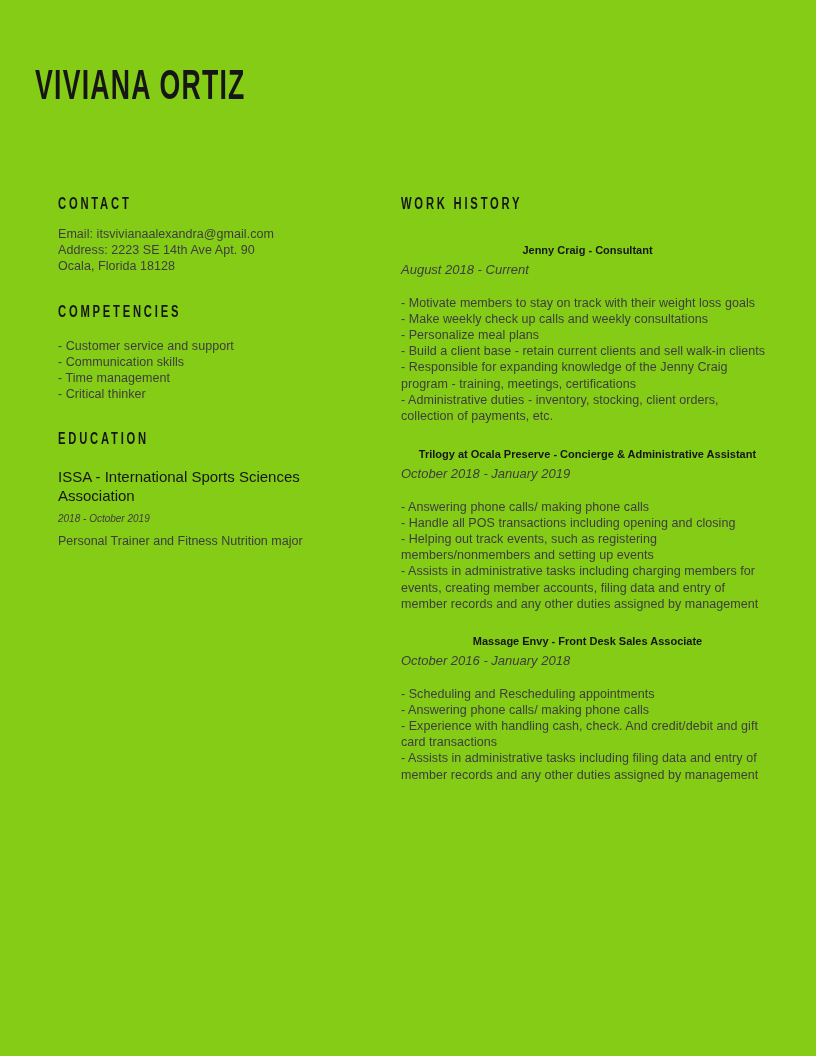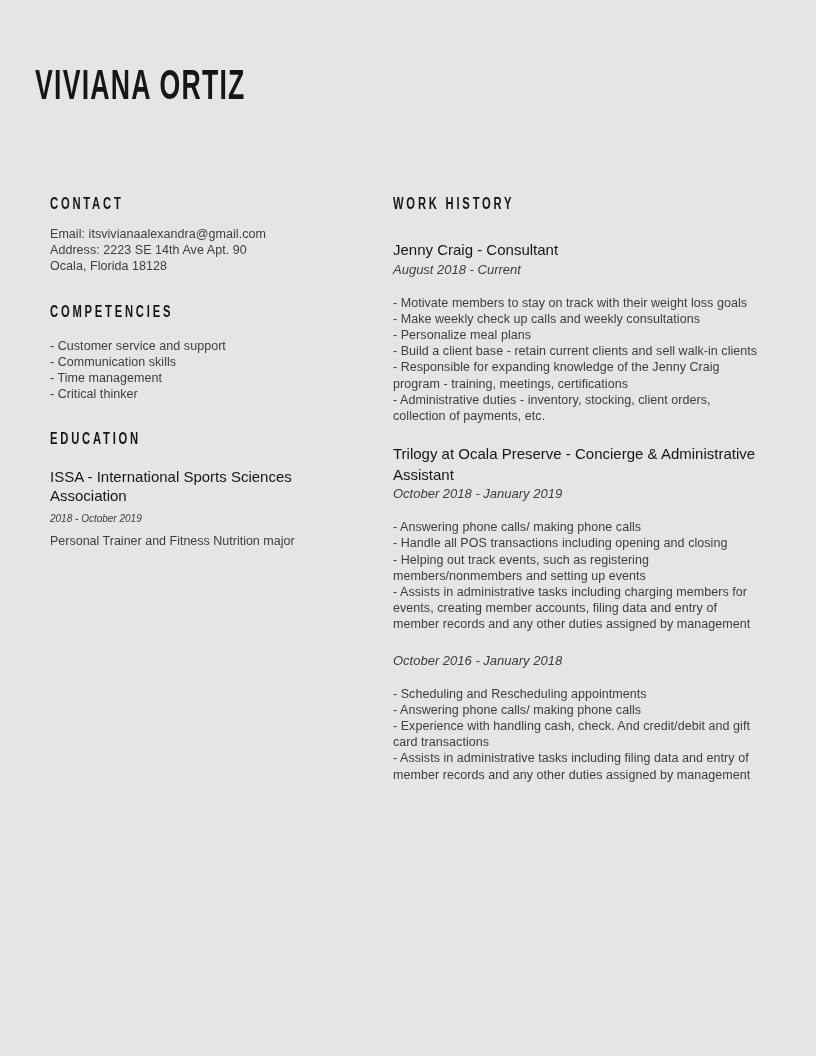--- a/index.html
+++ b/index.html
@@ -5,40 +5,40 @@
   * { margin: 0; padding: 0; box-sizing: border-box; }
   html, body { background: #ffffff; }
   body {
     font-family: "Liberation Sans", sans-serif;
     -webkit-font-smoothing: antialiased;
   }
   .page {
     position: relative;
     width: 816px;
     height: 1056px;
-    background: #e5e5e5;
+    background: #84cc16;
     overflow: hidden;
   }
   
   .name {
     position: absolute;
     left: 35px;
     top: 60px;
     font-size: 43px;
     font-weight: 700;
     color: #161616;
     letter-spacing: 2px;
     white-space: nowrap;
     transform: scaleX(0.62);
     transform-origin: 0 0;
   }
   
   .columns {
     position: absolute;
-    left: 50px;
+    left: 58px;
     top: 196px;
     display: flex;
     gap: 23px;
   }
   .col-left  { width: 320px; }
   .col-right { width: 373px; }
 
   
   .sec-heading {
     font-size: 16px;
@@ -85,24 +85,25 @@
   .edu-major {
     margin-top: 6px;
     font-size: 12.5px;
     line-height: 16px;
     color: #3d3d3d;
   }
 
   
   .job { }
   .job-title {
-    font-size: 15px;
+    font-size: 11px;
     line-height: 20.5px;
-    font-weight: 400;
-    color: #161616;
+    font-weight: 700;
+    color: #161616;
+    text-align: center;
   }
   .job-dates {
     font-size: 13px;
     line-height: 17px;
     font-style: italic;
     color: #3d3d3d;
   }
   .job-bullets { margin-top: 17px; }
   .job-1 { margin-top: 28px; }
   .job-2 { margin-top: 20px; }
@@ -177,20 +178,21 @@
         <div class="job-dates">October 2018 - January 2019</div>
         <div class="job-bullets">
           <div class="bullet">- Answering phone calls/ making phone calls</div>
           <div class="bullet">- Handle all POS transactions including opening and closing</div>
           <div class="bullet">- Helping out track events, such as registering members/nonmembers and setting up events</div>
           <div class="bullet">- Assists in administrative tasks including charging members for events, creating member accounts, filing data and entry of member records and any other duties assigned by management</div>
         </div>
       </section>
 
       <section class="job job-3">
+        <div class="job-title">Massage Envy - Front Desk Sales Associate</div>
         <div class="job-dates">October 2016 - January 2018</div>
         <div class="job-bullets">
           <div class="bullet">- Scheduling and Rescheduling appointments</div>
           <div class="bullet">- Answering phone calls/ making phone calls</div>
           <div class="bullet">- Experience with handling cash, check. And credit/debit and gift card transactions</div>
           <div class="bullet">- Assists in administrative tasks including filing data and entry of member records and any other duties assigned by management</div>
         </div>
       </section>
 
     </div>

